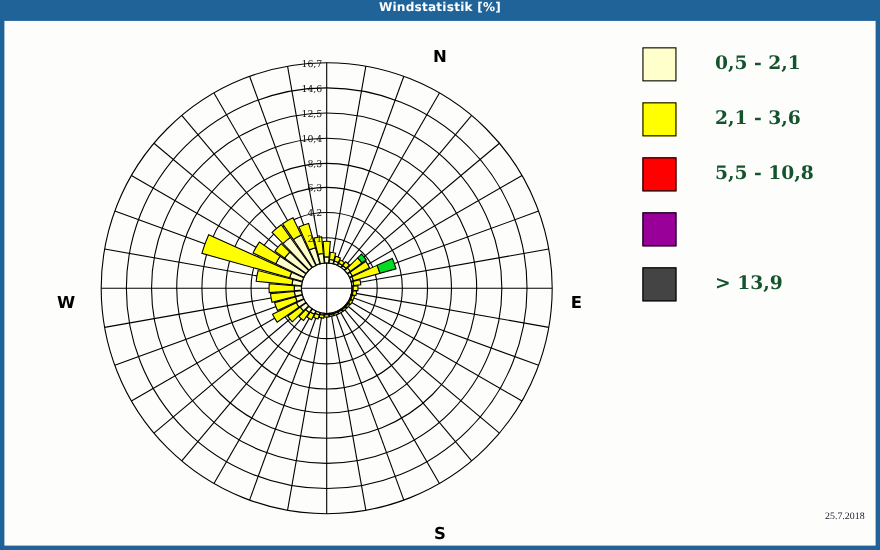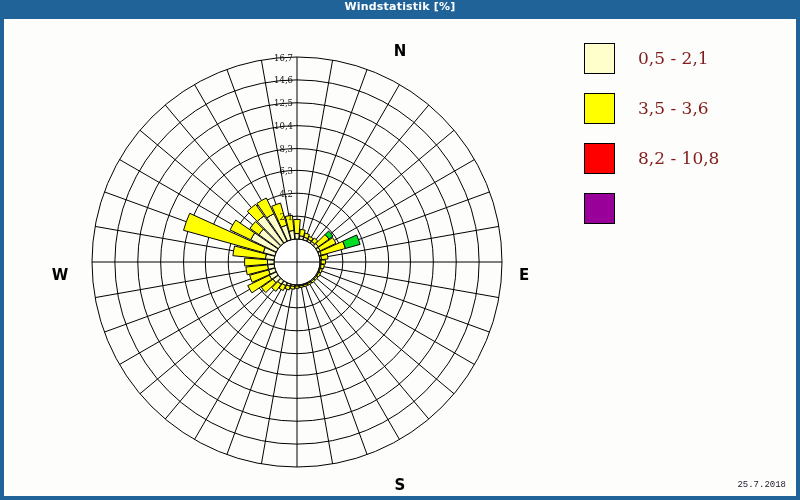--- a/index.html
+++ b/index.html
@@ -44,27 +44,27 @@
     position:absolute;left:572px;top:14px;width:215px;
   }
   .lrow{
     display:flex;align-items:center;height:50px;
   }
   .swatch{
     width:31px;height:31px;border:1.4px solid #000000;box-sizing:border-box;
     flex:0 0 auto;margin-left:8px;
   }
   .llabel{
-    margin-left:23px;
+    margin-left:35px;
     font-family:"DejaVu Serif","Liberation Serif",serif;
-    font-size:17px;color:#7f1d1d;white-space:nowrap;
+    font-size:17px;color:#14532d;white-space:nowrap;font-weight:bold;
   }
   #datestamp{
-    position:absolute;right:10px;bottom:6px;
-    font-family:Liberation Mono, monospace;
+    position:absolute;right:10px;bottom:22px;
+    font-family:Liberation Serif, serif;
     font-size:9px;color:#1a1a2e;
   }
 </style>
 </head>
 <body>
 
 <div id="app">
 
   <div id="titlebar">
     <span>Windstatistik [%]</span>
@@ -215,27 +215,31 @@
     <div class="compass" id="cW">W</div>
     <div class="compass" id="cE">E</div>
 
     <div id="legend">
         <div class="lrow">
           <div class="swatch" style="background: rgb(255, 255, 204);"></div>
           <div class="llabel">0,5 - 2,1</div>
         </div>
         <div class="lrow">
           <div class="swatch" style="background: rgb(255, 255, 0);"></div>
-          <div class="llabel">3,5 - 3,6</div>
+          <div class="llabel">2,1 - 3,6</div>
         </div>
         <div class="lrow">
           <div class="swatch" style="background: rgb(255, 0, 0);"></div>
-          <div class="llabel">8,2 - 10,8</div>
+          <div class="llabel">5,5 - 10,8</div>
         </div>
         <div class="lrow">
           <div class="swatch" style="background: rgb(153, 0, 153);"></div>
+        </div>
+        <div class="lrow">
+          <div class="swatch" style="background: rgb(68, 68, 68);"></div>
+          <div class="llabel">&gt; 13,9</div>
         </div>
       </div>
 
     <div id="datestamp">25.7.2018</div>
   </div>
 
 </div>
 
 </body></html>

